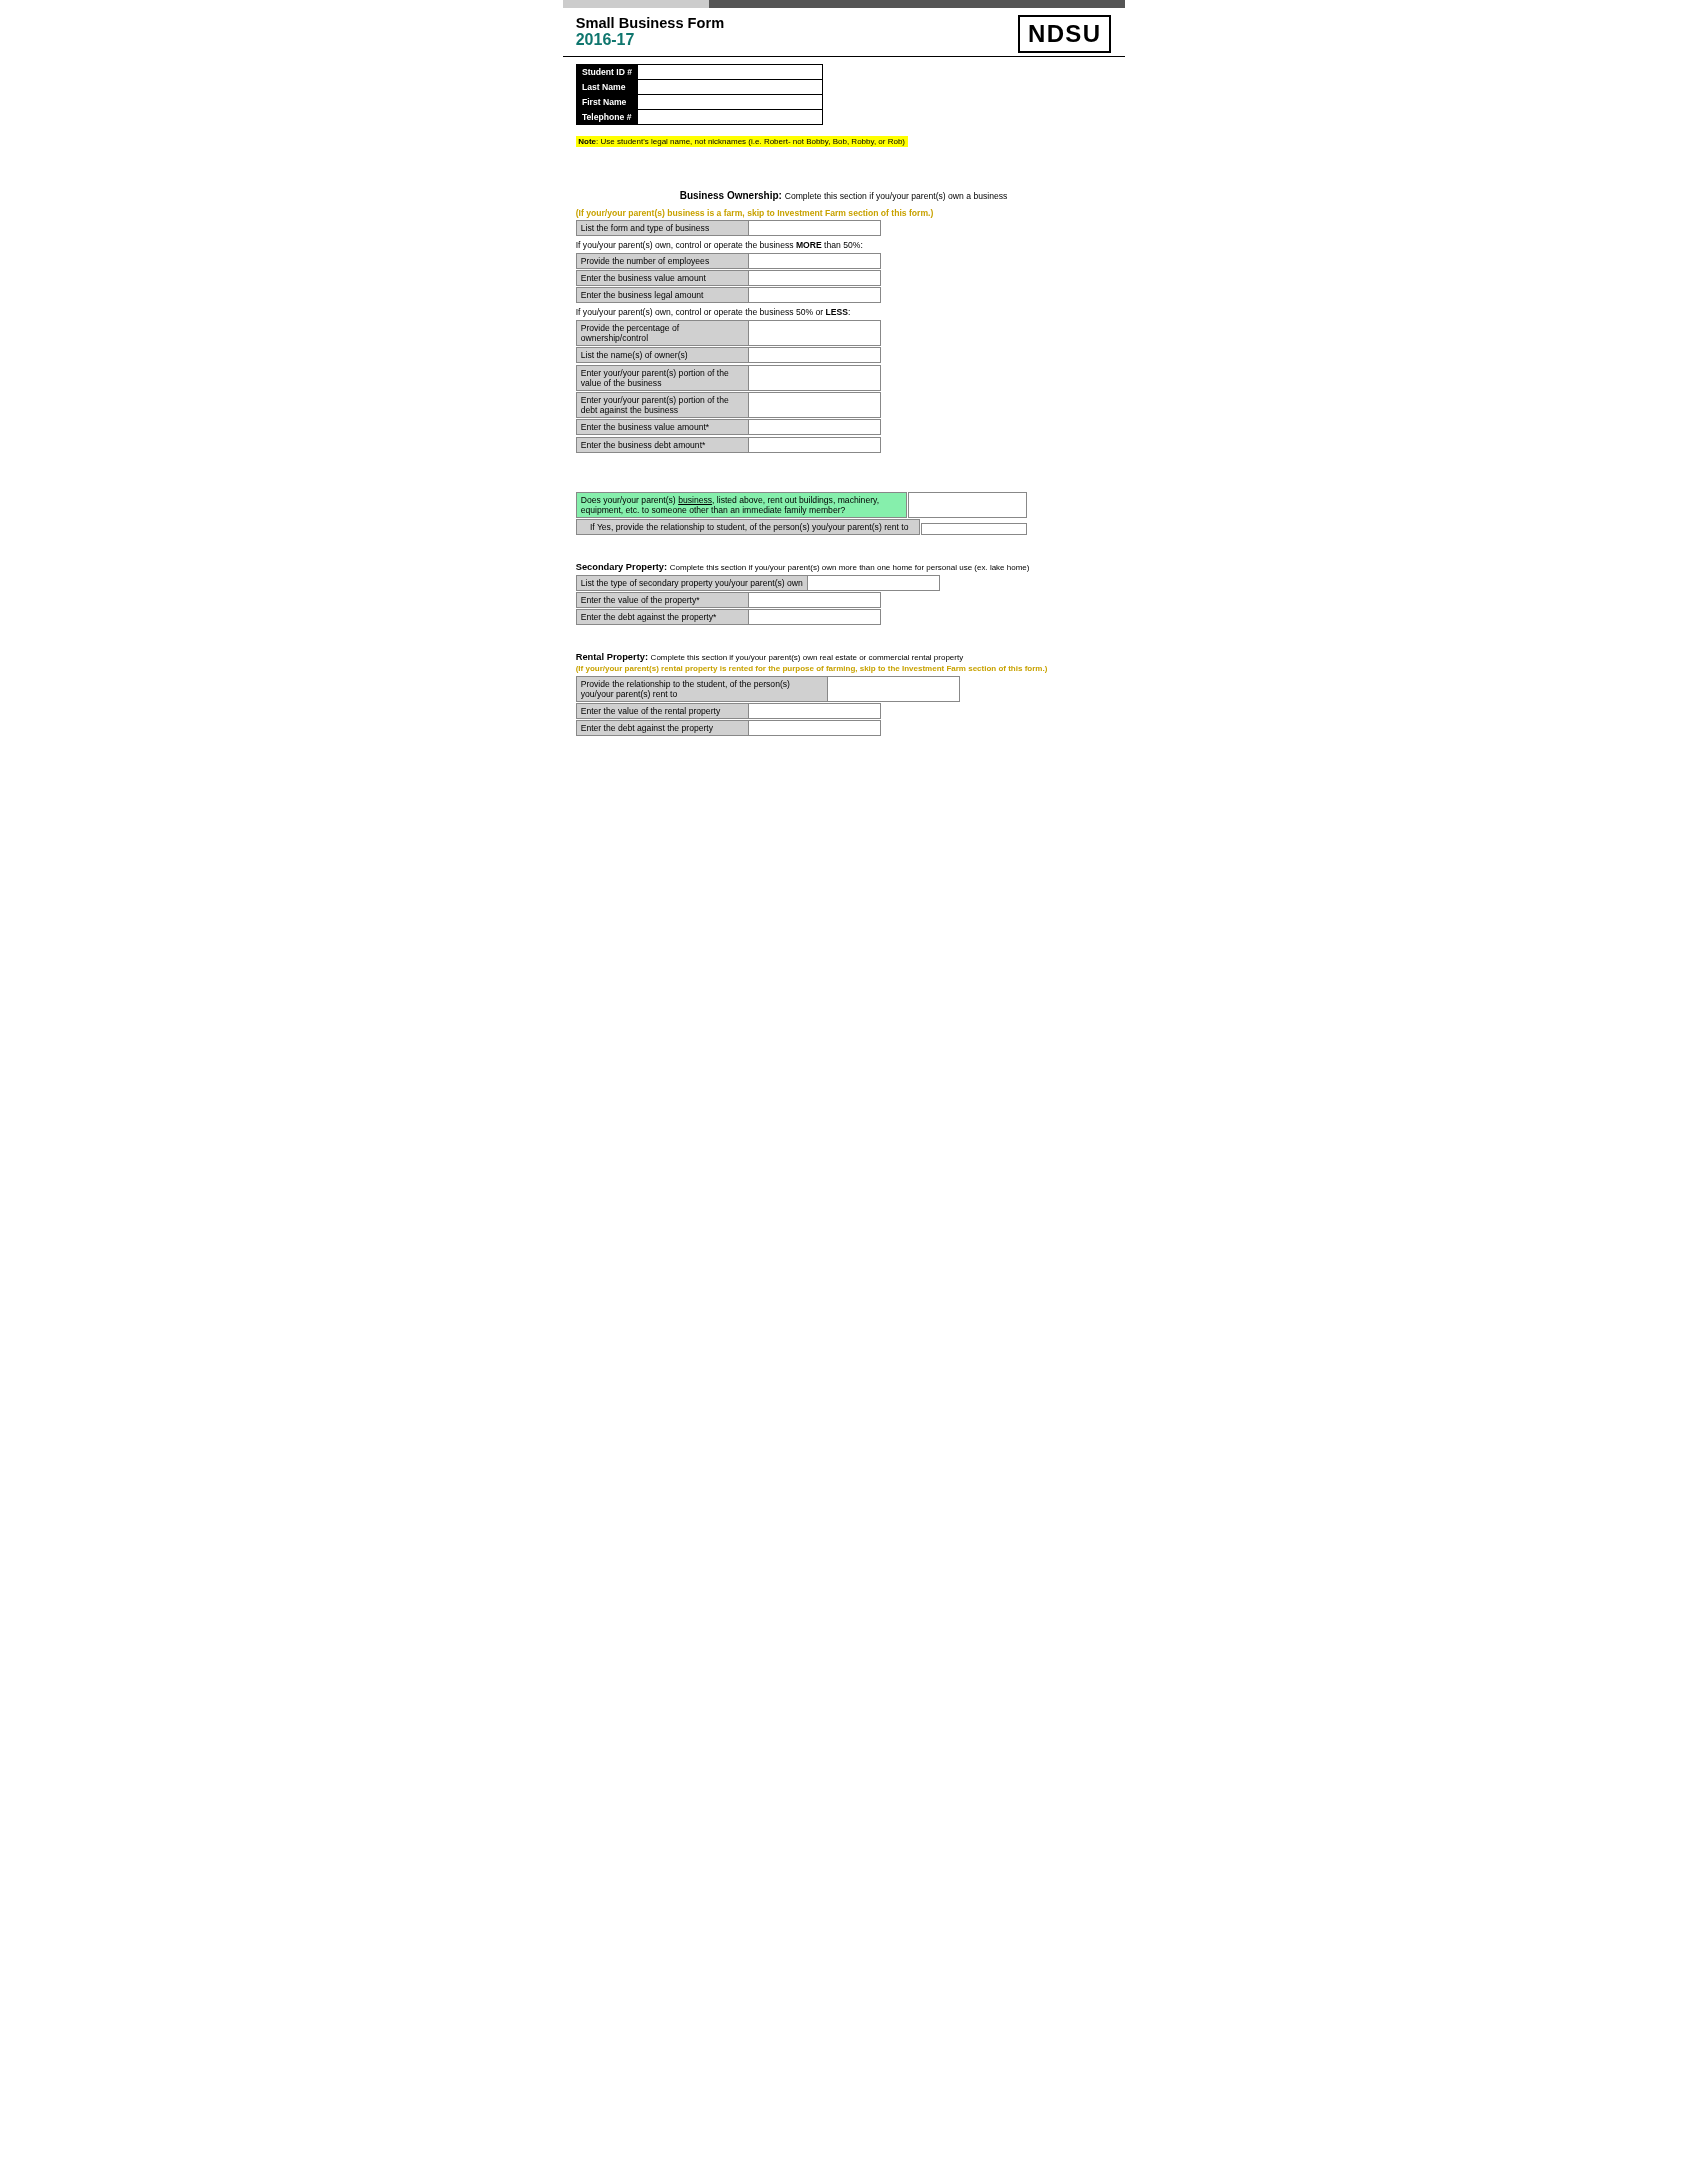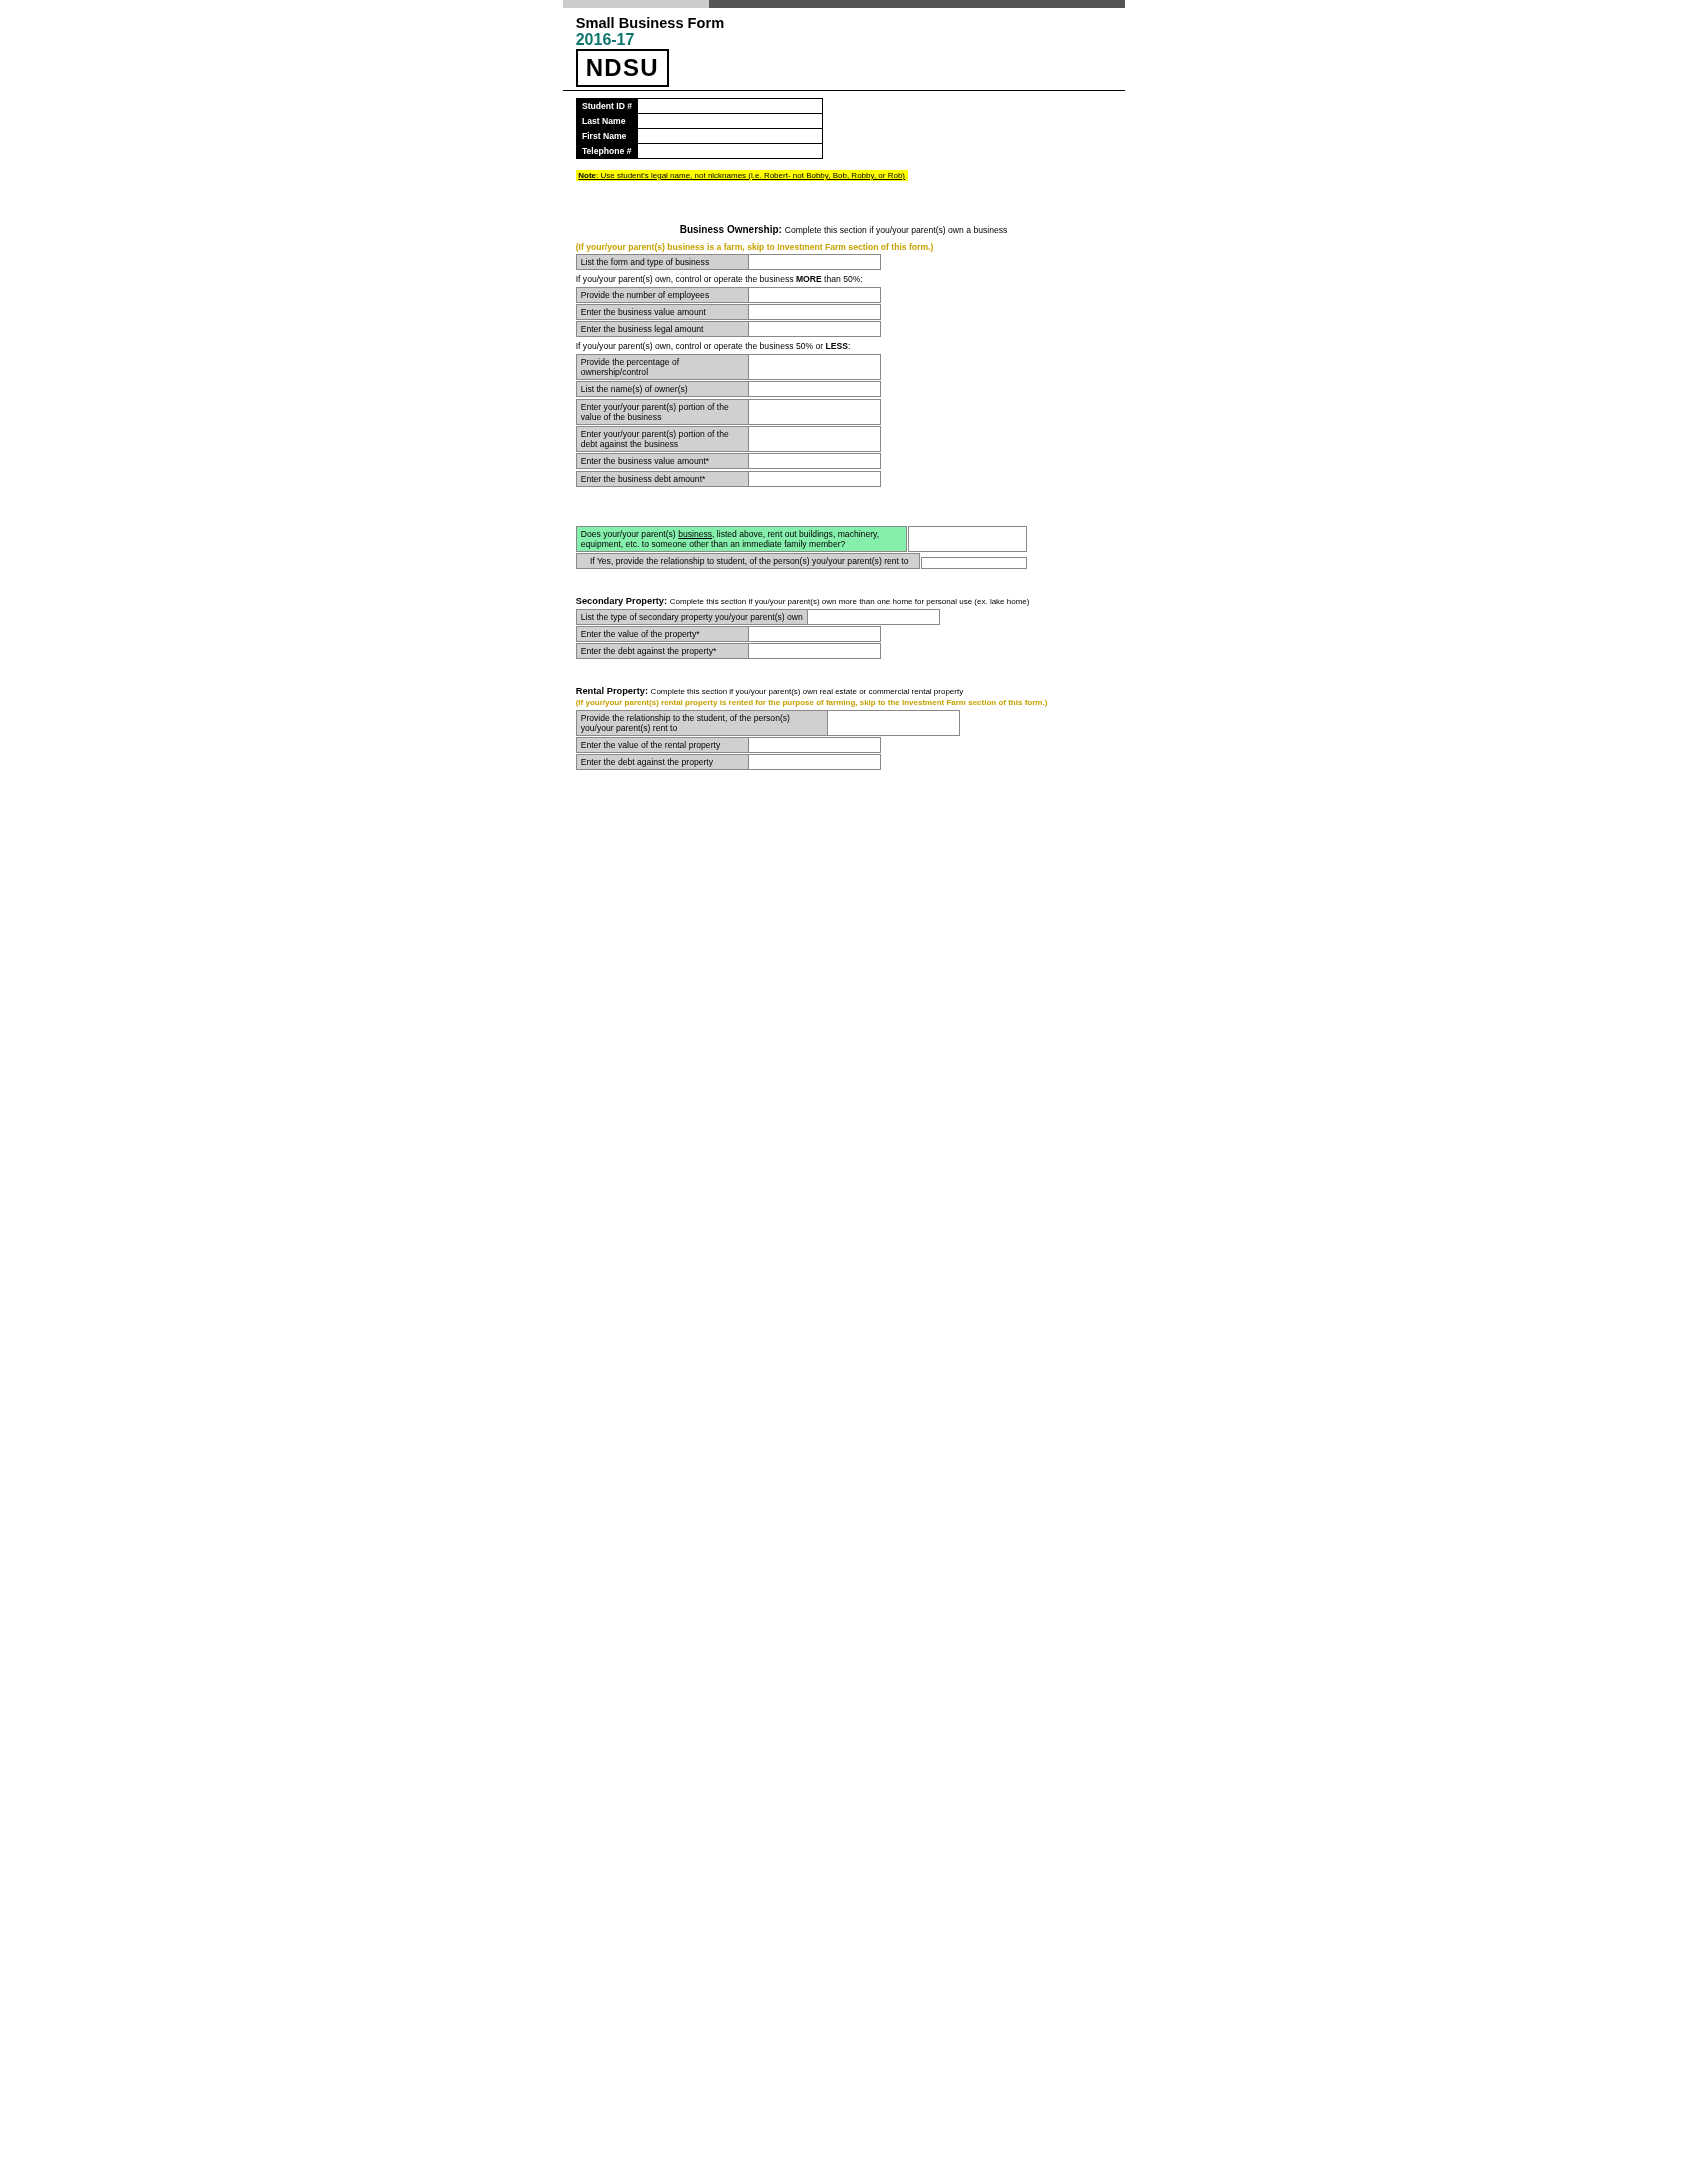--- a/index.html
+++ b/index.html
@@ -31,21 +31,20 @@
       height: 8px;
     }
 
     .header-content {
       display: flex;
       justify-content: space-between;
       align-items: flex-start;
       padding: 6.6px 13.2px 3.3px 13.2px;
       border-bottom: 1.3px solid #000;
       margin-bottom: 5.3px;
-      flex-direction: column;
     }
 
     .header-title-block {}
     .header-title {
       font-size: 14.6px;
       font-weight: bold;
       color: #000;
     }
     .header-year {
       font-size: 16px;
@@ -89,21 +88,20 @@
     }
 
     
     .note-bar {
       margin: 4px 13.2px;
       background: #ffff00;
       padding: 1.3px 2.6px;
       font-size: 8px;
       color: #000;
       display: inline-block;
-      text-decoration: underline;
     }
     .note-bar strong {
       font-weight: bold;
     }
 
     
     .section {
       margin: 12px 13.2px 0 13.2px;
     }
 

